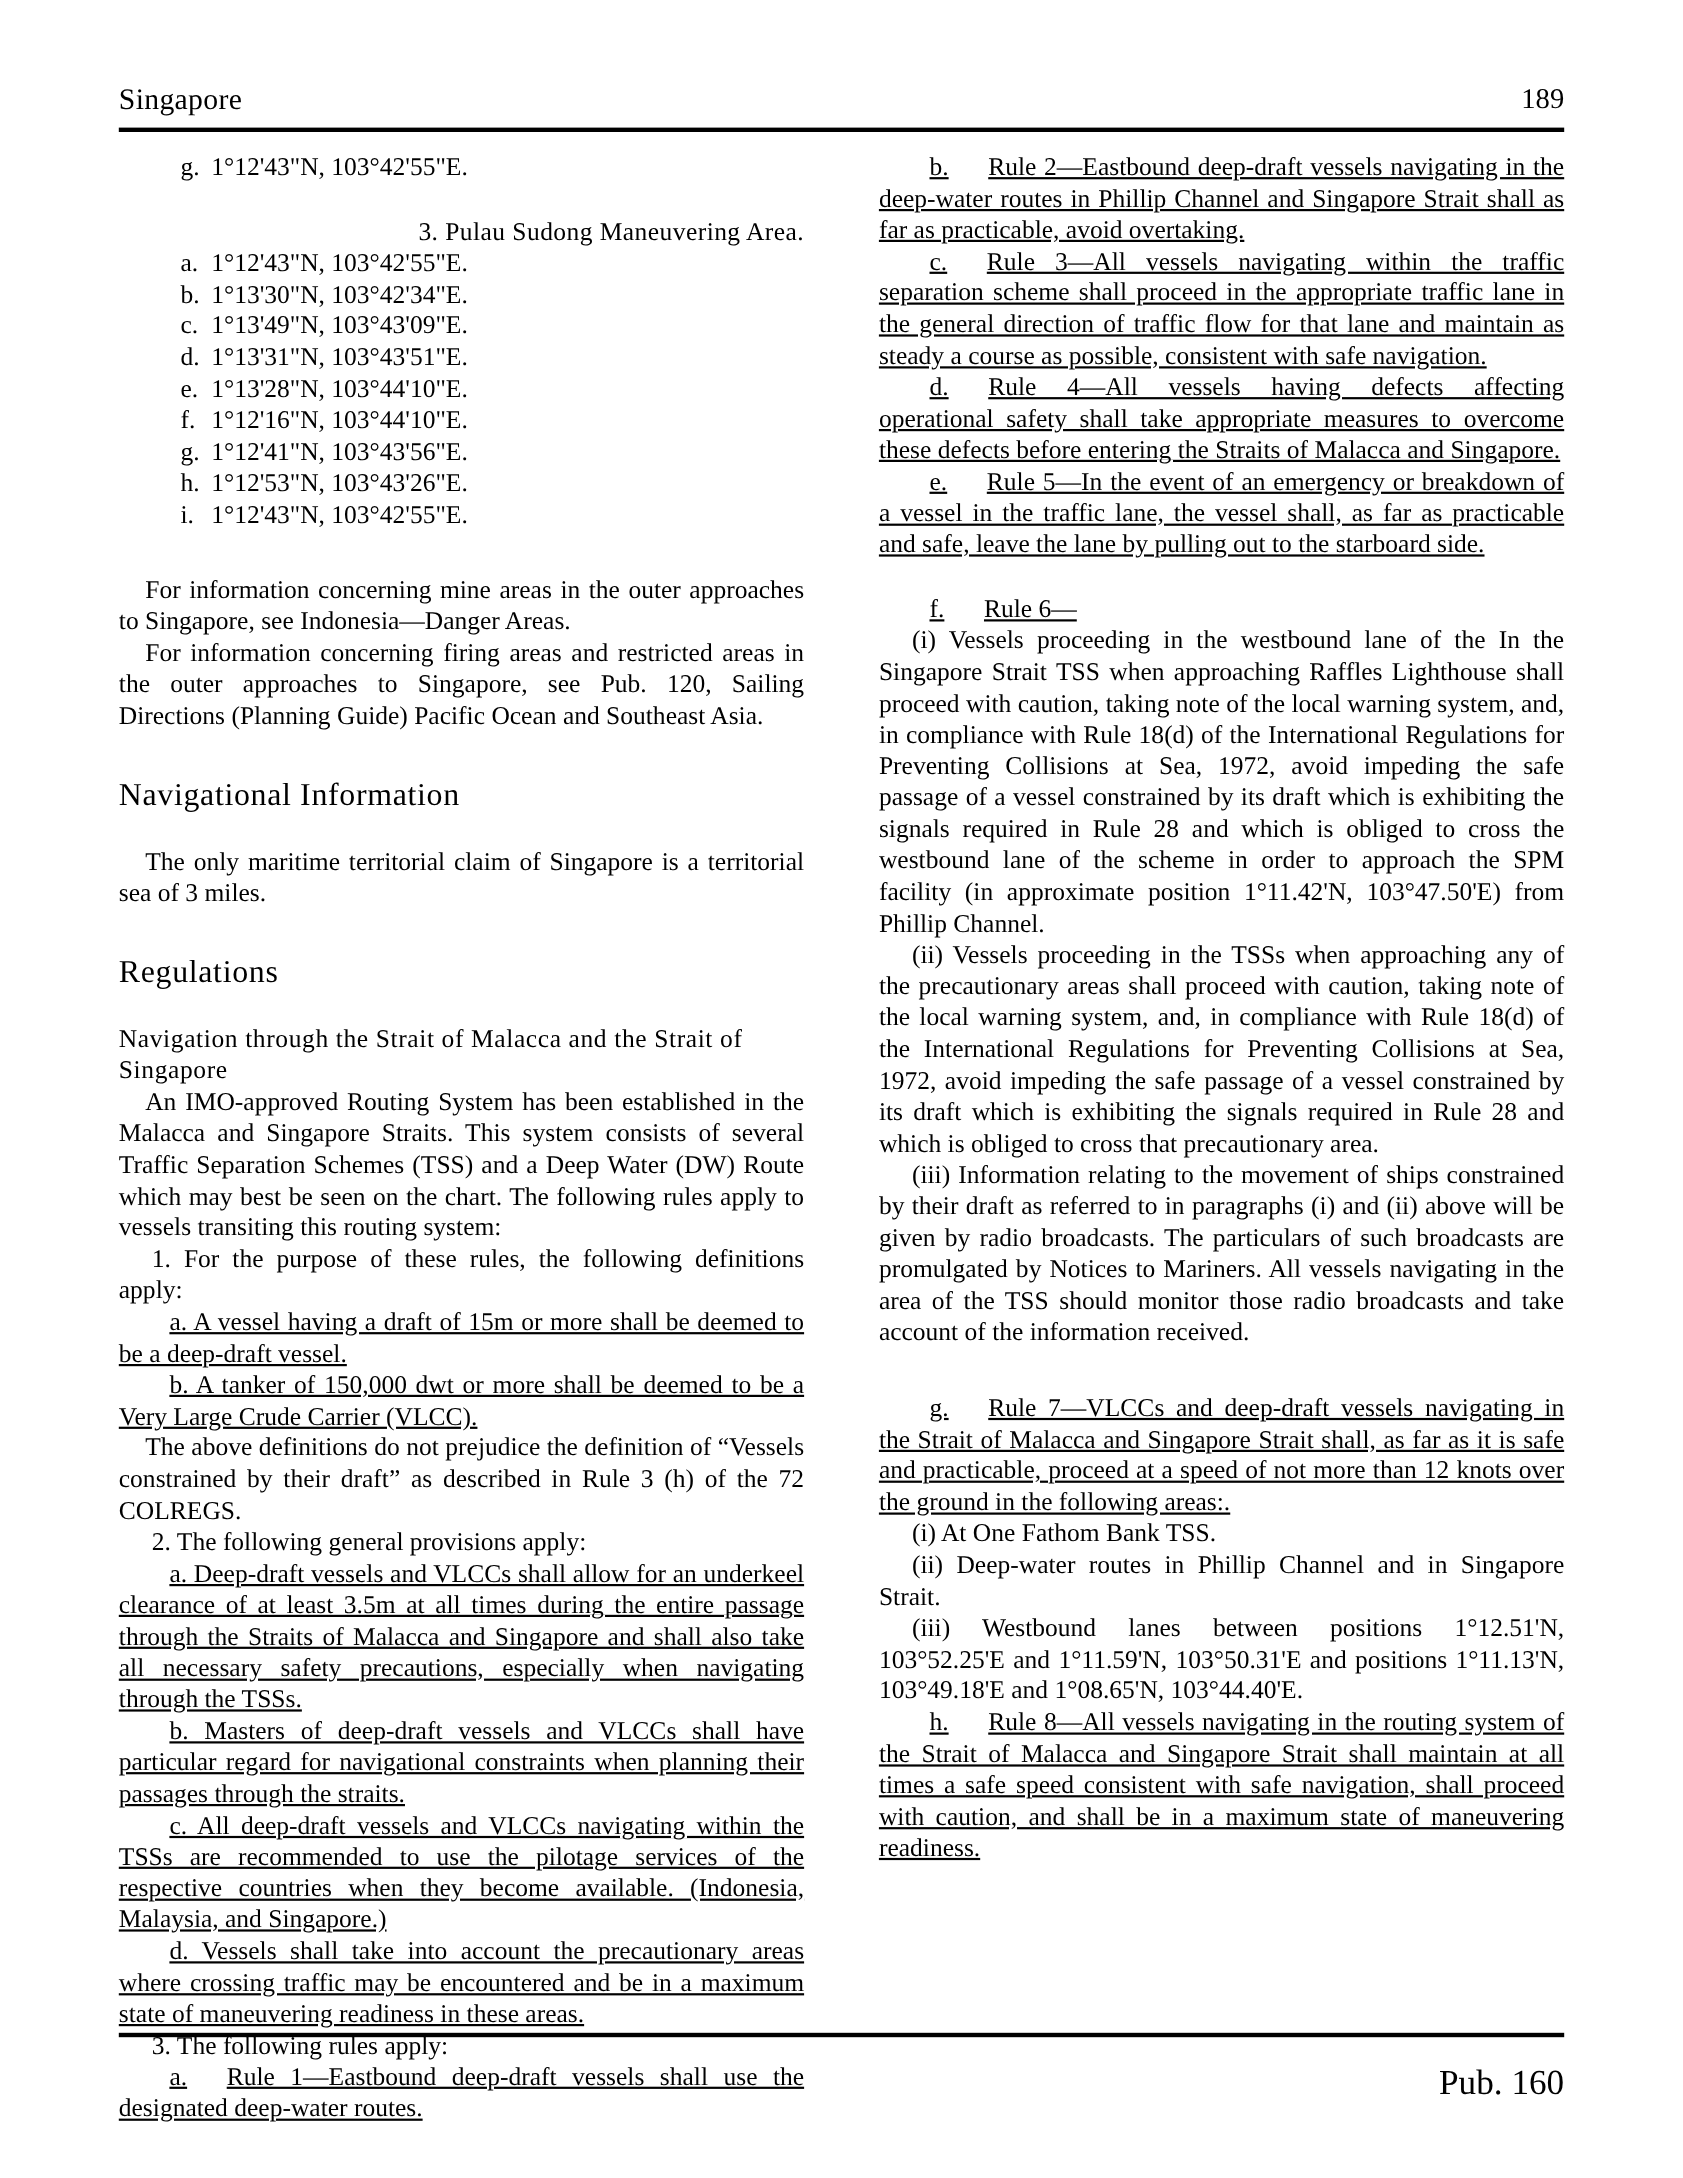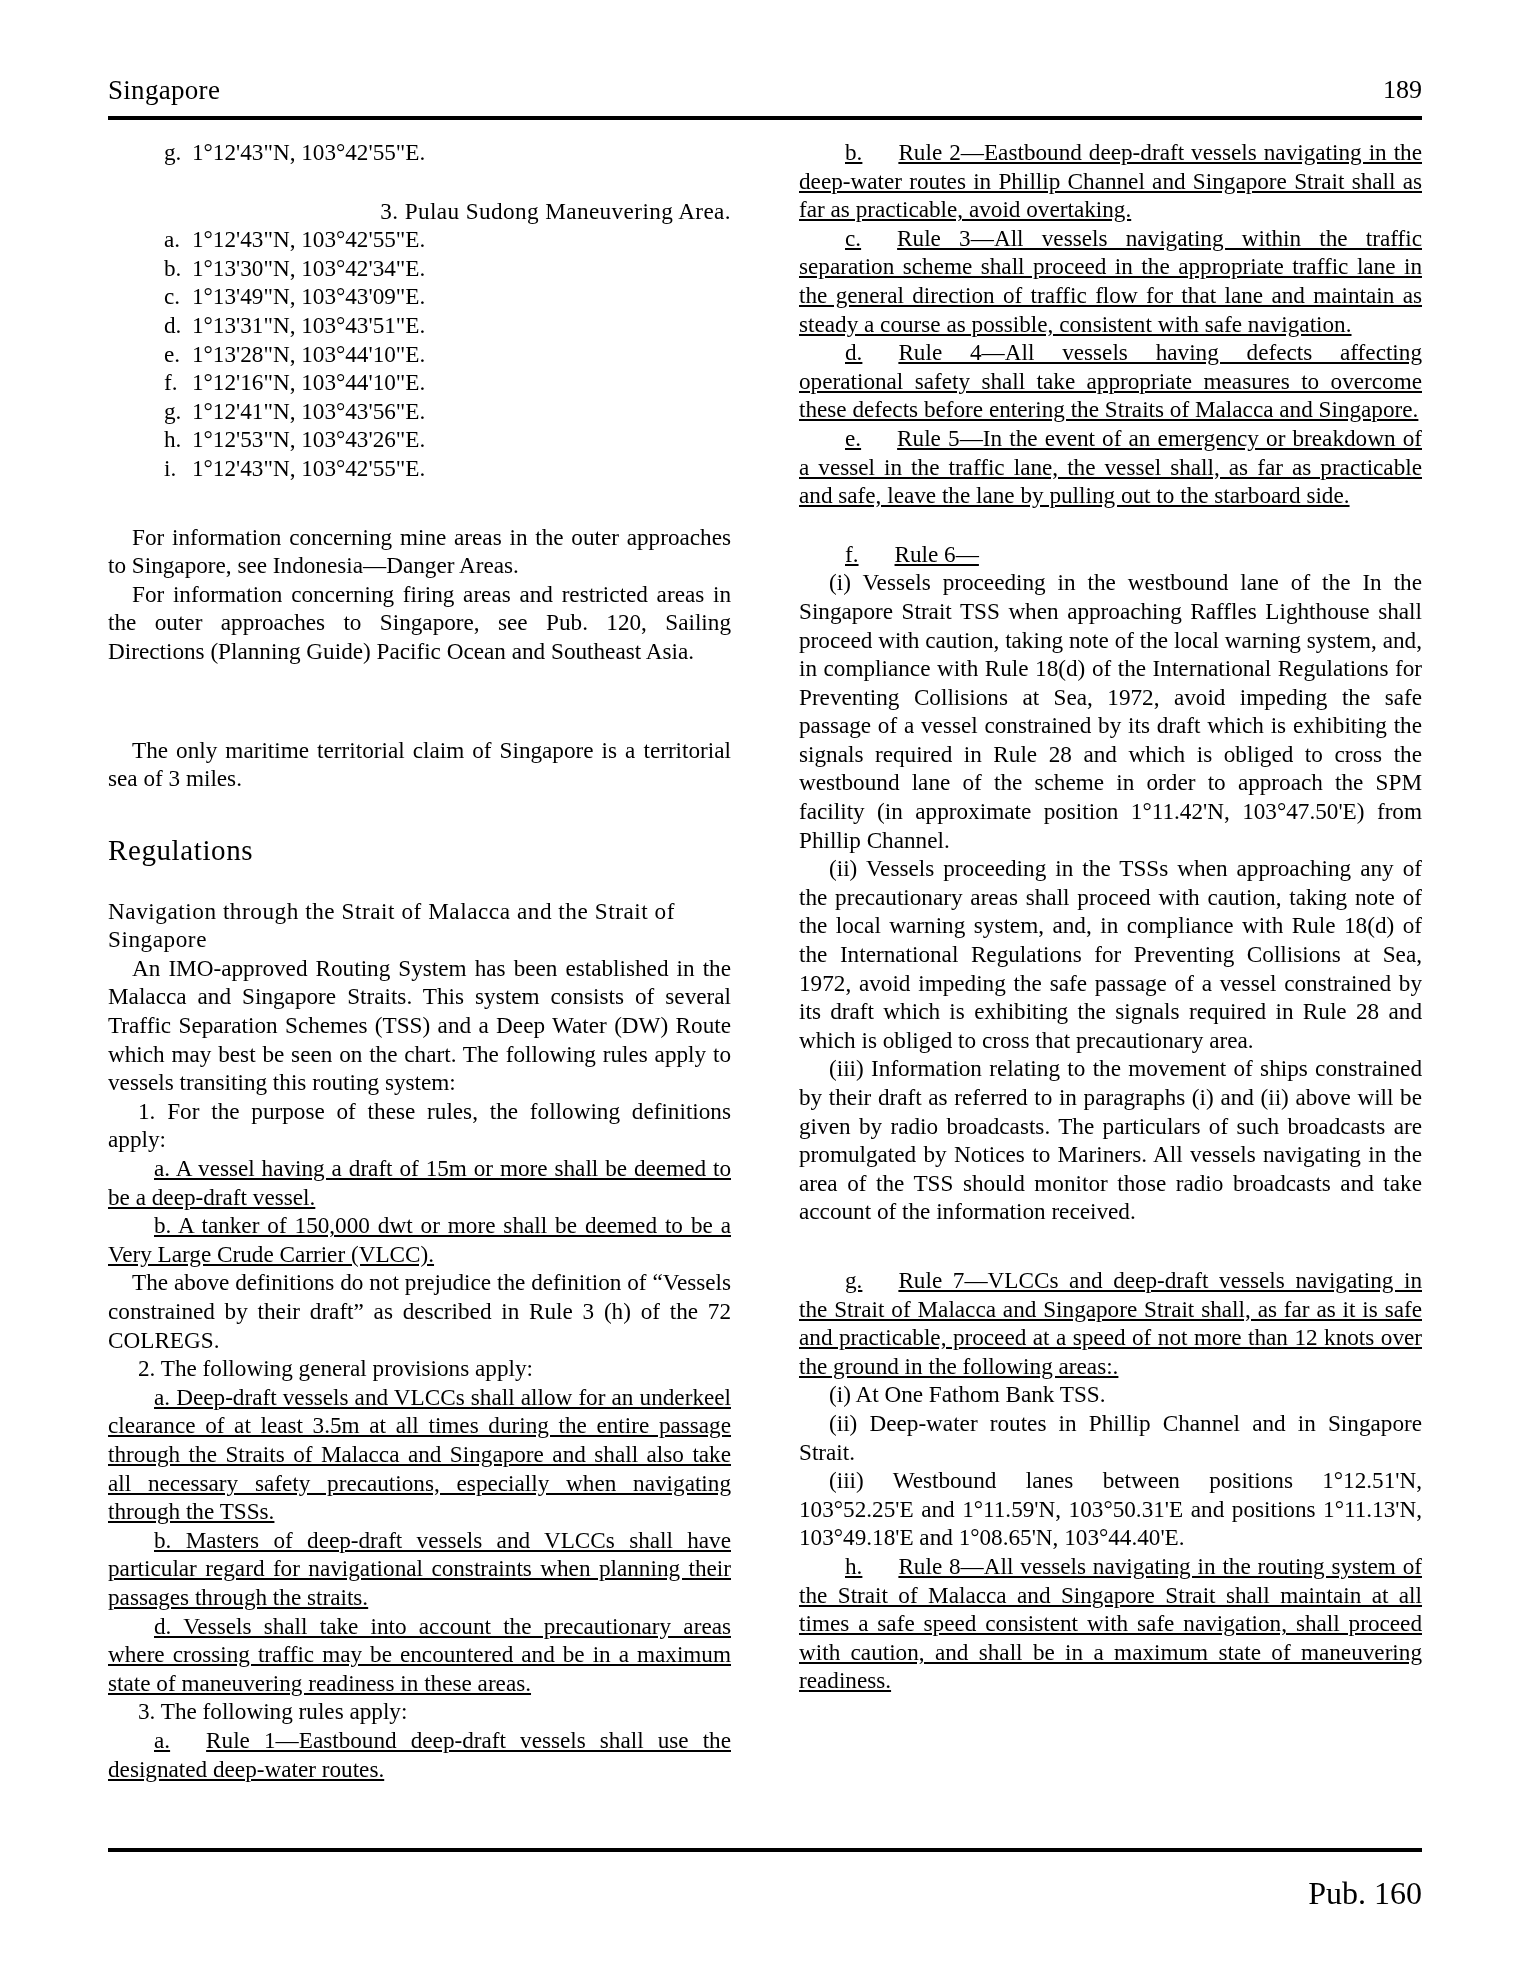--- a/index.html
+++ b/index.html
@@ -199,20 +199,21 @@
         <span class="lbl">i.</span><span>1°12'43"N, 103°42'55"E.</span>
       </p>
 
       <div class="gap-lg"></div>
 
       <p class="p-ind">For information concerning mine areas in the outer approaches to Singapore, see Indonesia—Danger Areas.</p>
       <p class="p-ind">For information concerning firing areas and restricted areas in the outer approaches to Singapore, see Pub. 120, Sailing Directions (Planning Guide) Pacific Ocean and Southeast Asia.</p>
 
       <div class="gap-lg"></div>
 
+      <h2 class="section">Navigational Information</h2>
 
       <div class="gap-md"></div>
 
       <p class="p-ind">The only maritime territorial claim of Singapore is a territorial sea of 3 miles.</p>
 
       <div class="gap-lg"></div>
 
       <h2 class="section">Regulations</h2>
 
       <div class="gap-md"></div>
@@ -221,20 +222,21 @@
       <p class="p-ind">An IMO-approved Routing System has been established in the Malacca and Singapore Straits. This system consists of several Traffic Separation Schemes (TSS) and a Deep Water (DW) Route which may best be seen on the chart. The following rules apply to vessels transiting this routing system:</p>
 
       <p class="p-num">1. For the purpose of these rules, the following definitions apply:</p>
       <p class="p-letter">a. A vessel having a draft of 15m or more shall be deemed to be a deep-draft vessel.</p>
       <p class="p-letter">b. A tanker of 150,000 dwt or more shall be deemed to be a Very Large Crude Carrier (VLCC).</p>
       <p class="p-ind">The above definitions do not prejudice the definition of “Vessels constrained by their draft” as described in Rule 3 (h) of the 72 COLREGS.</p>
 
       <p class="p-num">2. The following general provisions apply:</p>
       <p class="p-letter">a. Deep-draft vessels and VLCCs shall allow for an underkeel clearance of at least 3.5m at all times during the entire passage through the Straits of Malacca and Singapore and shall also take all necessary safety precautions, especially when navigating through the TSSs.</p>
       <p class="p-letter">b. Masters of deep-draft vessels and VLCCs shall have particular regard for navigational constraints when planning their passages through the straits.</p>
+      <p class="p-letter">c. All deep-draft vessels and VLCCs navigating within the TSSs are recommended to use the pilotage services of the respective countries when they become available. (Indonesia, Malaysia, and Singapore.)</p>
       <p class="p-letter">d. Vessels shall take into account the precautionary areas where crossing traffic may be encountered and be in a maximum state of maneuvering readiness in these areas.</p>
 
       <p class="p-num">3. The following rules apply:</p>
 
       <p class="p-letter">
         <span>a.</span><span class="tabgap"></span><span>Rule 1—Eastbound deep-draft vessels shall use the designated deep-water routes.</span>
       </p>
 
     </div>
 

